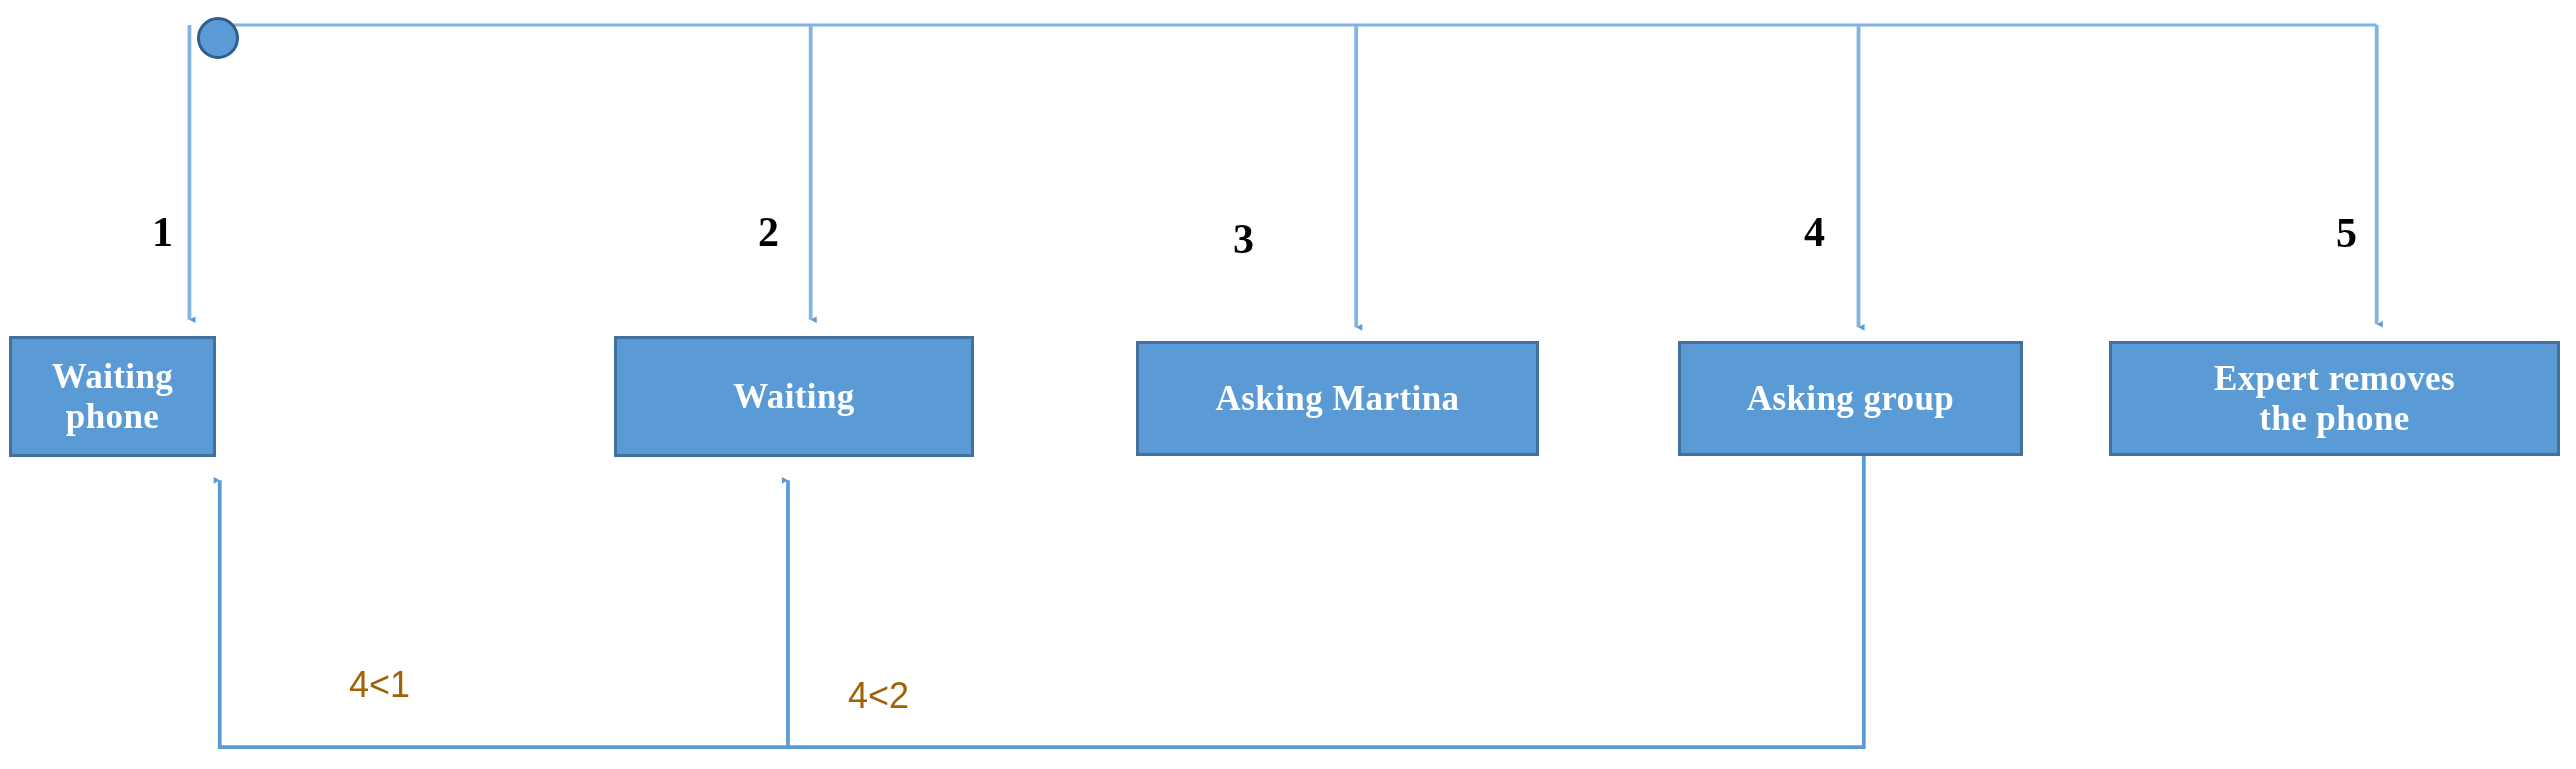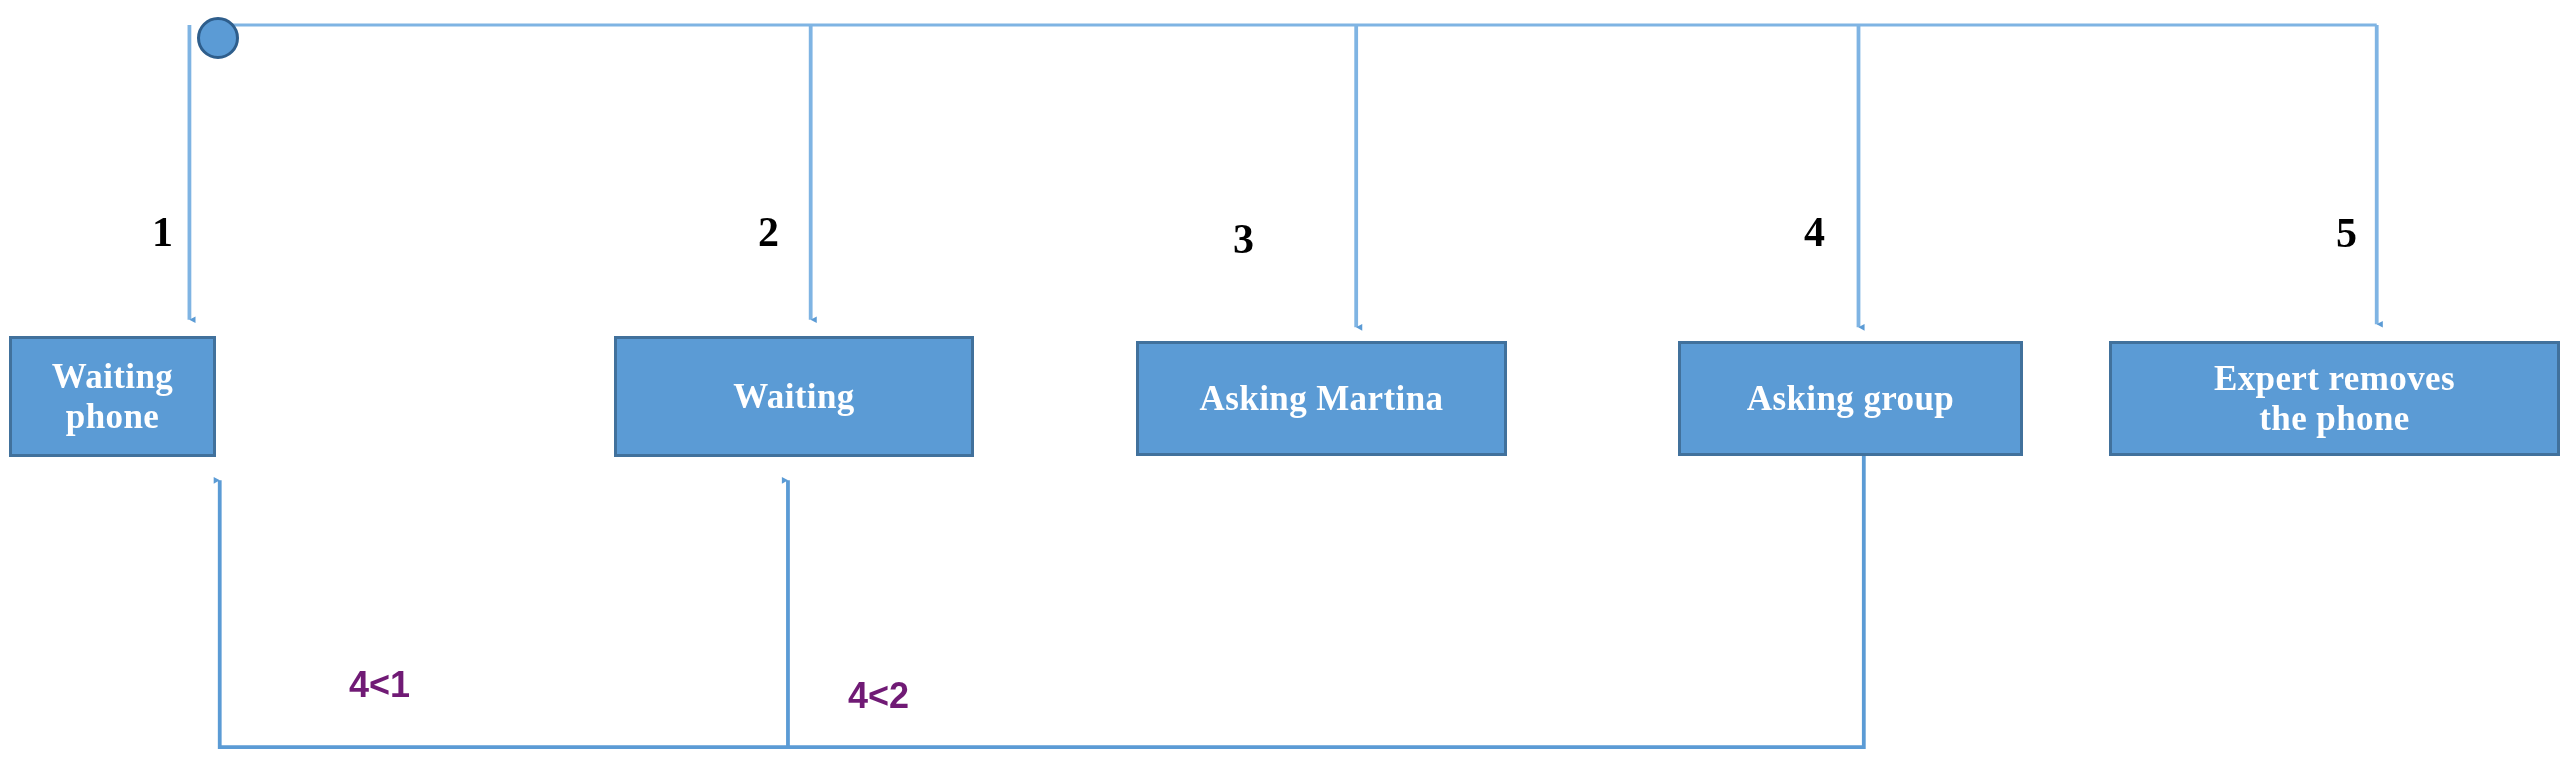--- a/index.html
+++ b/index.html
@@ -52,23 +52,23 @@
     font-family: "Liberation Serif", serif;
     font-weight: bold;
     font-size: 42px;
     color: #000000;
     text-align: center;
     line-height: 1;
   }
   .edge-label {
     position: absolute;
     font-family: "Liberation Sans", sans-serif;
-    font-weight: bold;
+    font-weight: normal;
     font-size: 36px;
-    color: #701a75;
+    color: #a16207;
     line-height: 1;
     white-space: nowrap;
   }
   .start-node {
     position: absolute;
     box-sizing: border-box;
     border-radius: 50%;
     background: #5B9BD5;
     border: 3px solid #2E5E8C;
   }
@@ -114,21 +114,21 @@
   <div class="step-num" style="left:2324px; top:212px; width:45px;">5</div>
 
   <div class="node" style="left:9px; top:336px; width:207px; height:121px;">
     <span class="node-label">Waiting phone</span>
   </div>
 
   <div class="node" style="left: 602px; top: 336px; width: 360px; height: 121px; margin-left: 12px;">
     <span class="node-label">Waiting</span>
   </div>
 
-  <div class="node" style="left: 1136px; top: 341px; width: 371px; height: 115px;">
+  <div class="node" style="left: 1136px; top: 341px; width: 403px; height: 115px;">
     <span class="node-label">Asking Martina</span>
   </div>
 
   <div class="node" style="left: 2109px; top: 341px; width: 451px; height: 115px;">
     <span class="node-label">Expert  removes
 the phone</span>
   </div>
 
   <div class="node" style="left: 1678px; top: 341px; width: 345px; height: 115px;">
     <span class="node-label">Asking group</span>

